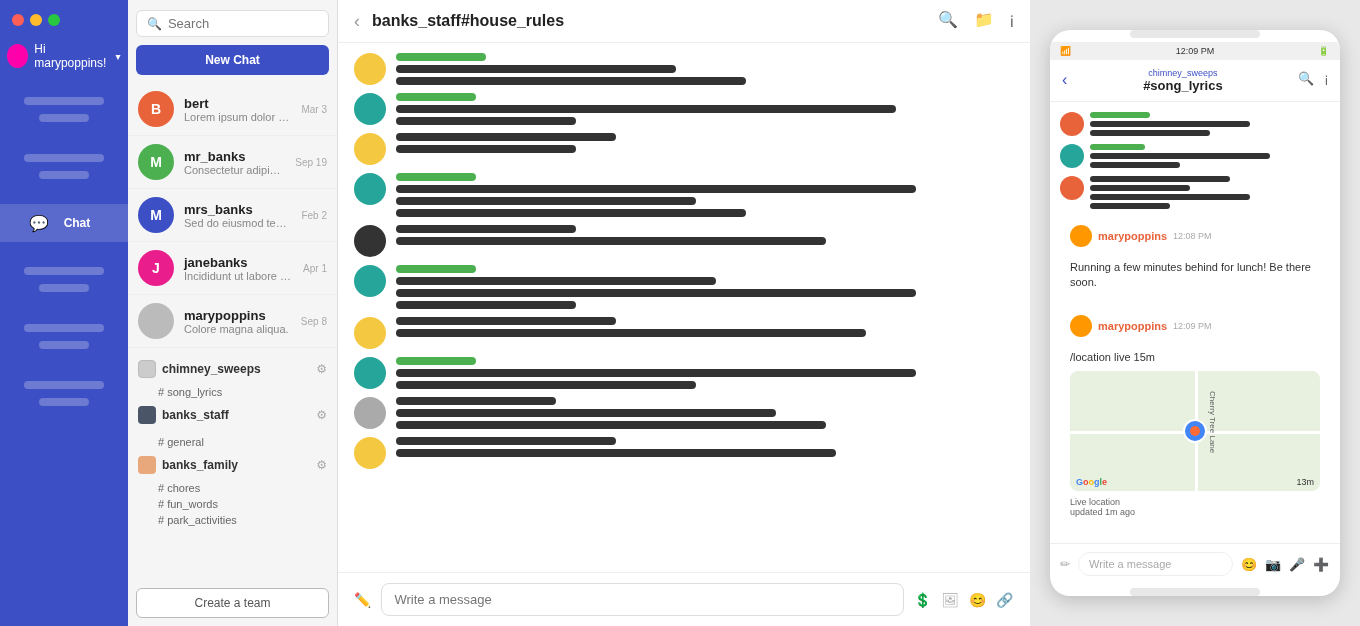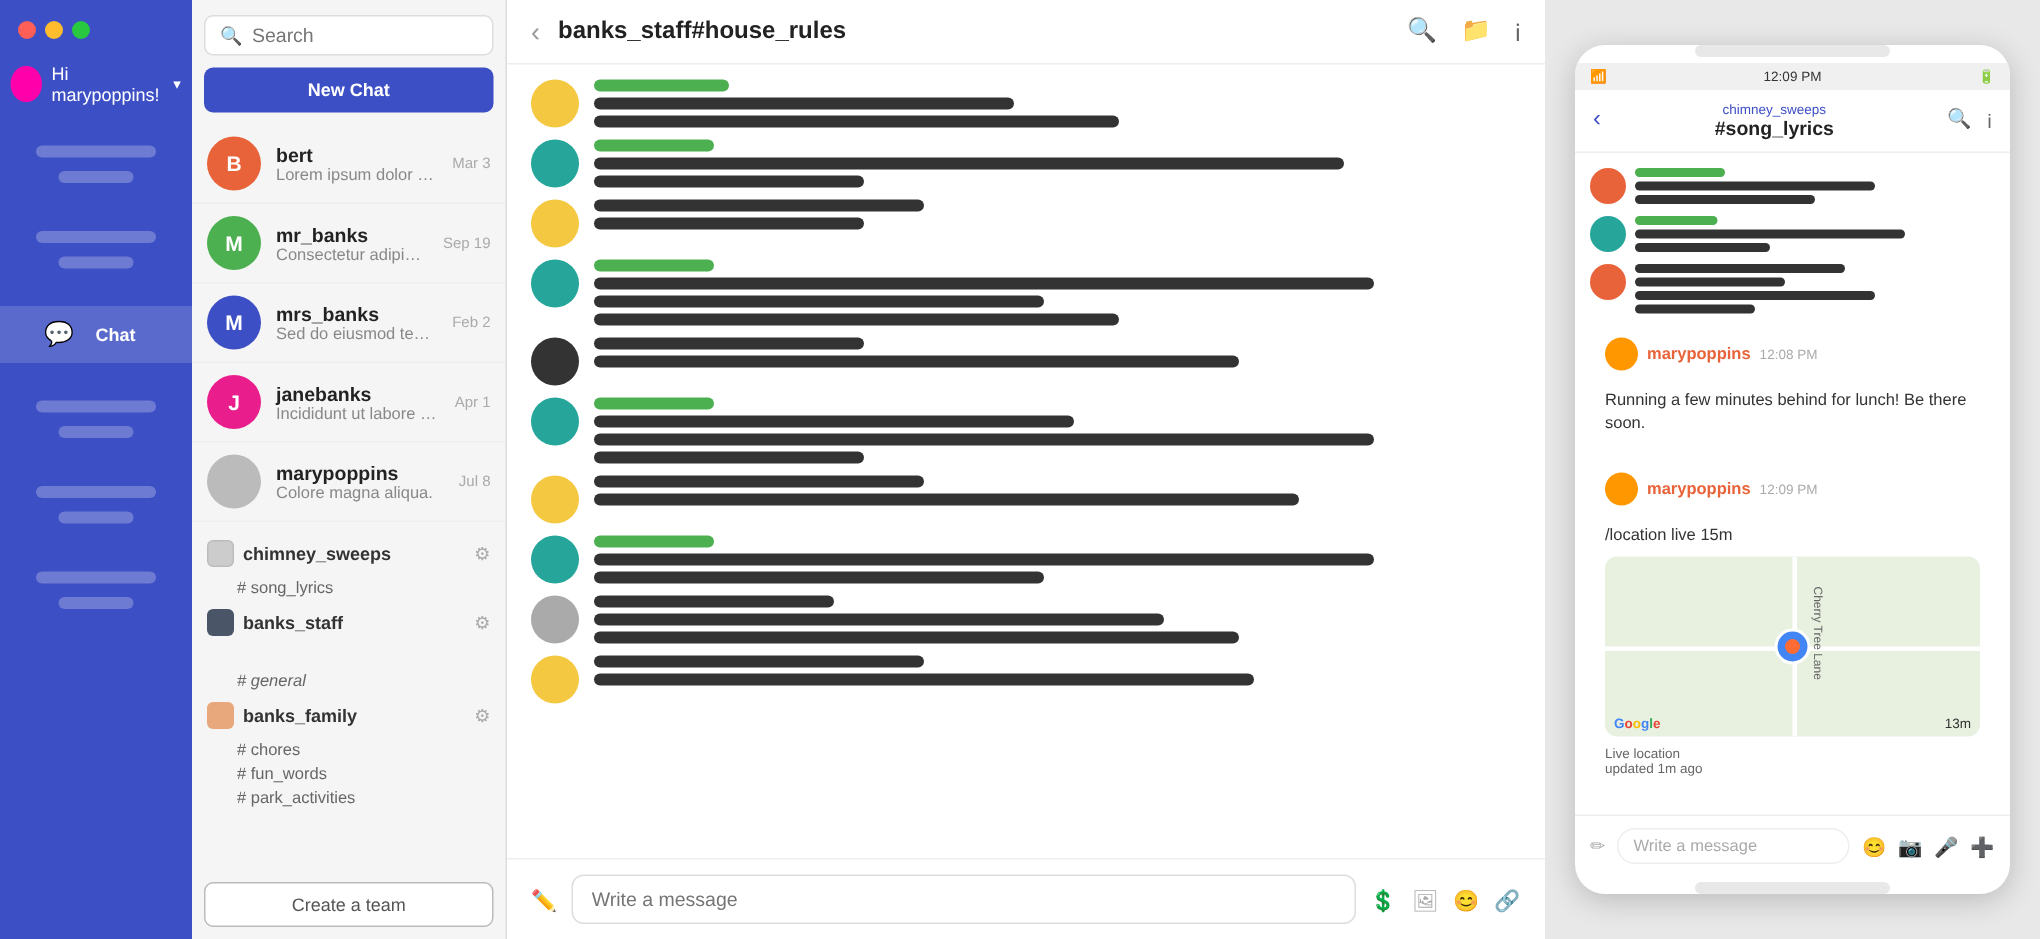--- a/index.html
+++ b/index.html
@@ -207,21 +207,21 @@
         <div class="chat-preview">Incididunt ut labore et...</div>
       </div>
       <div class="chat-date">Apr 1</div>
     </div>
     <div class="chat-item">
       <div class="avatar av-gray" style="background:#bbb;"></div>
       <div class="chat-info">
         <div class="chat-name">marypoppins</div>
         <div class="chat-preview">Colore magna aliqua.</div>
       </div>
-      <div class="chat-date">Jul 8</div>
+      <div class="chat-date">Sep 8</div>
     </div>
 
     <div class="workspace-item" style="margin-top:8px;">
       <div class="ws-square ws-square-gray"></div>
       <div class="ws-info">
         <div class="ws-name">chimney_sweeps</div>
       </div>
       <span class="ws-gear">⚙</span>
     </div>
     <div class="channel-list">
@@ -229,21 +229,21 @@
     </div>
 
     <div class="workspace-item">
       <div class="ws-square ws-square-dark"></div>
       <div class="ws-info">
         <div class="ws-name">banks_staff</div>
       </div>
       <span class="ws-gear">⚙</span>
     </div>
     <div class="channel-list">
-      <div class="channel-list-item" style="margin-top:16px;font-style:italic;"># general</div>
+      <div class="channel-list-item" style="margin-top:4px;"># general</div>
     </div>
 
     <div class="workspace-item">
       <div class="ws-square ws-square-orange"></div>
       <div class="ws-info">
         <div class="ws-name">banks_family</div>
       </div>
       <span class="ws-gear">⚙</span>
     </div>
     <div class="channel-list">

